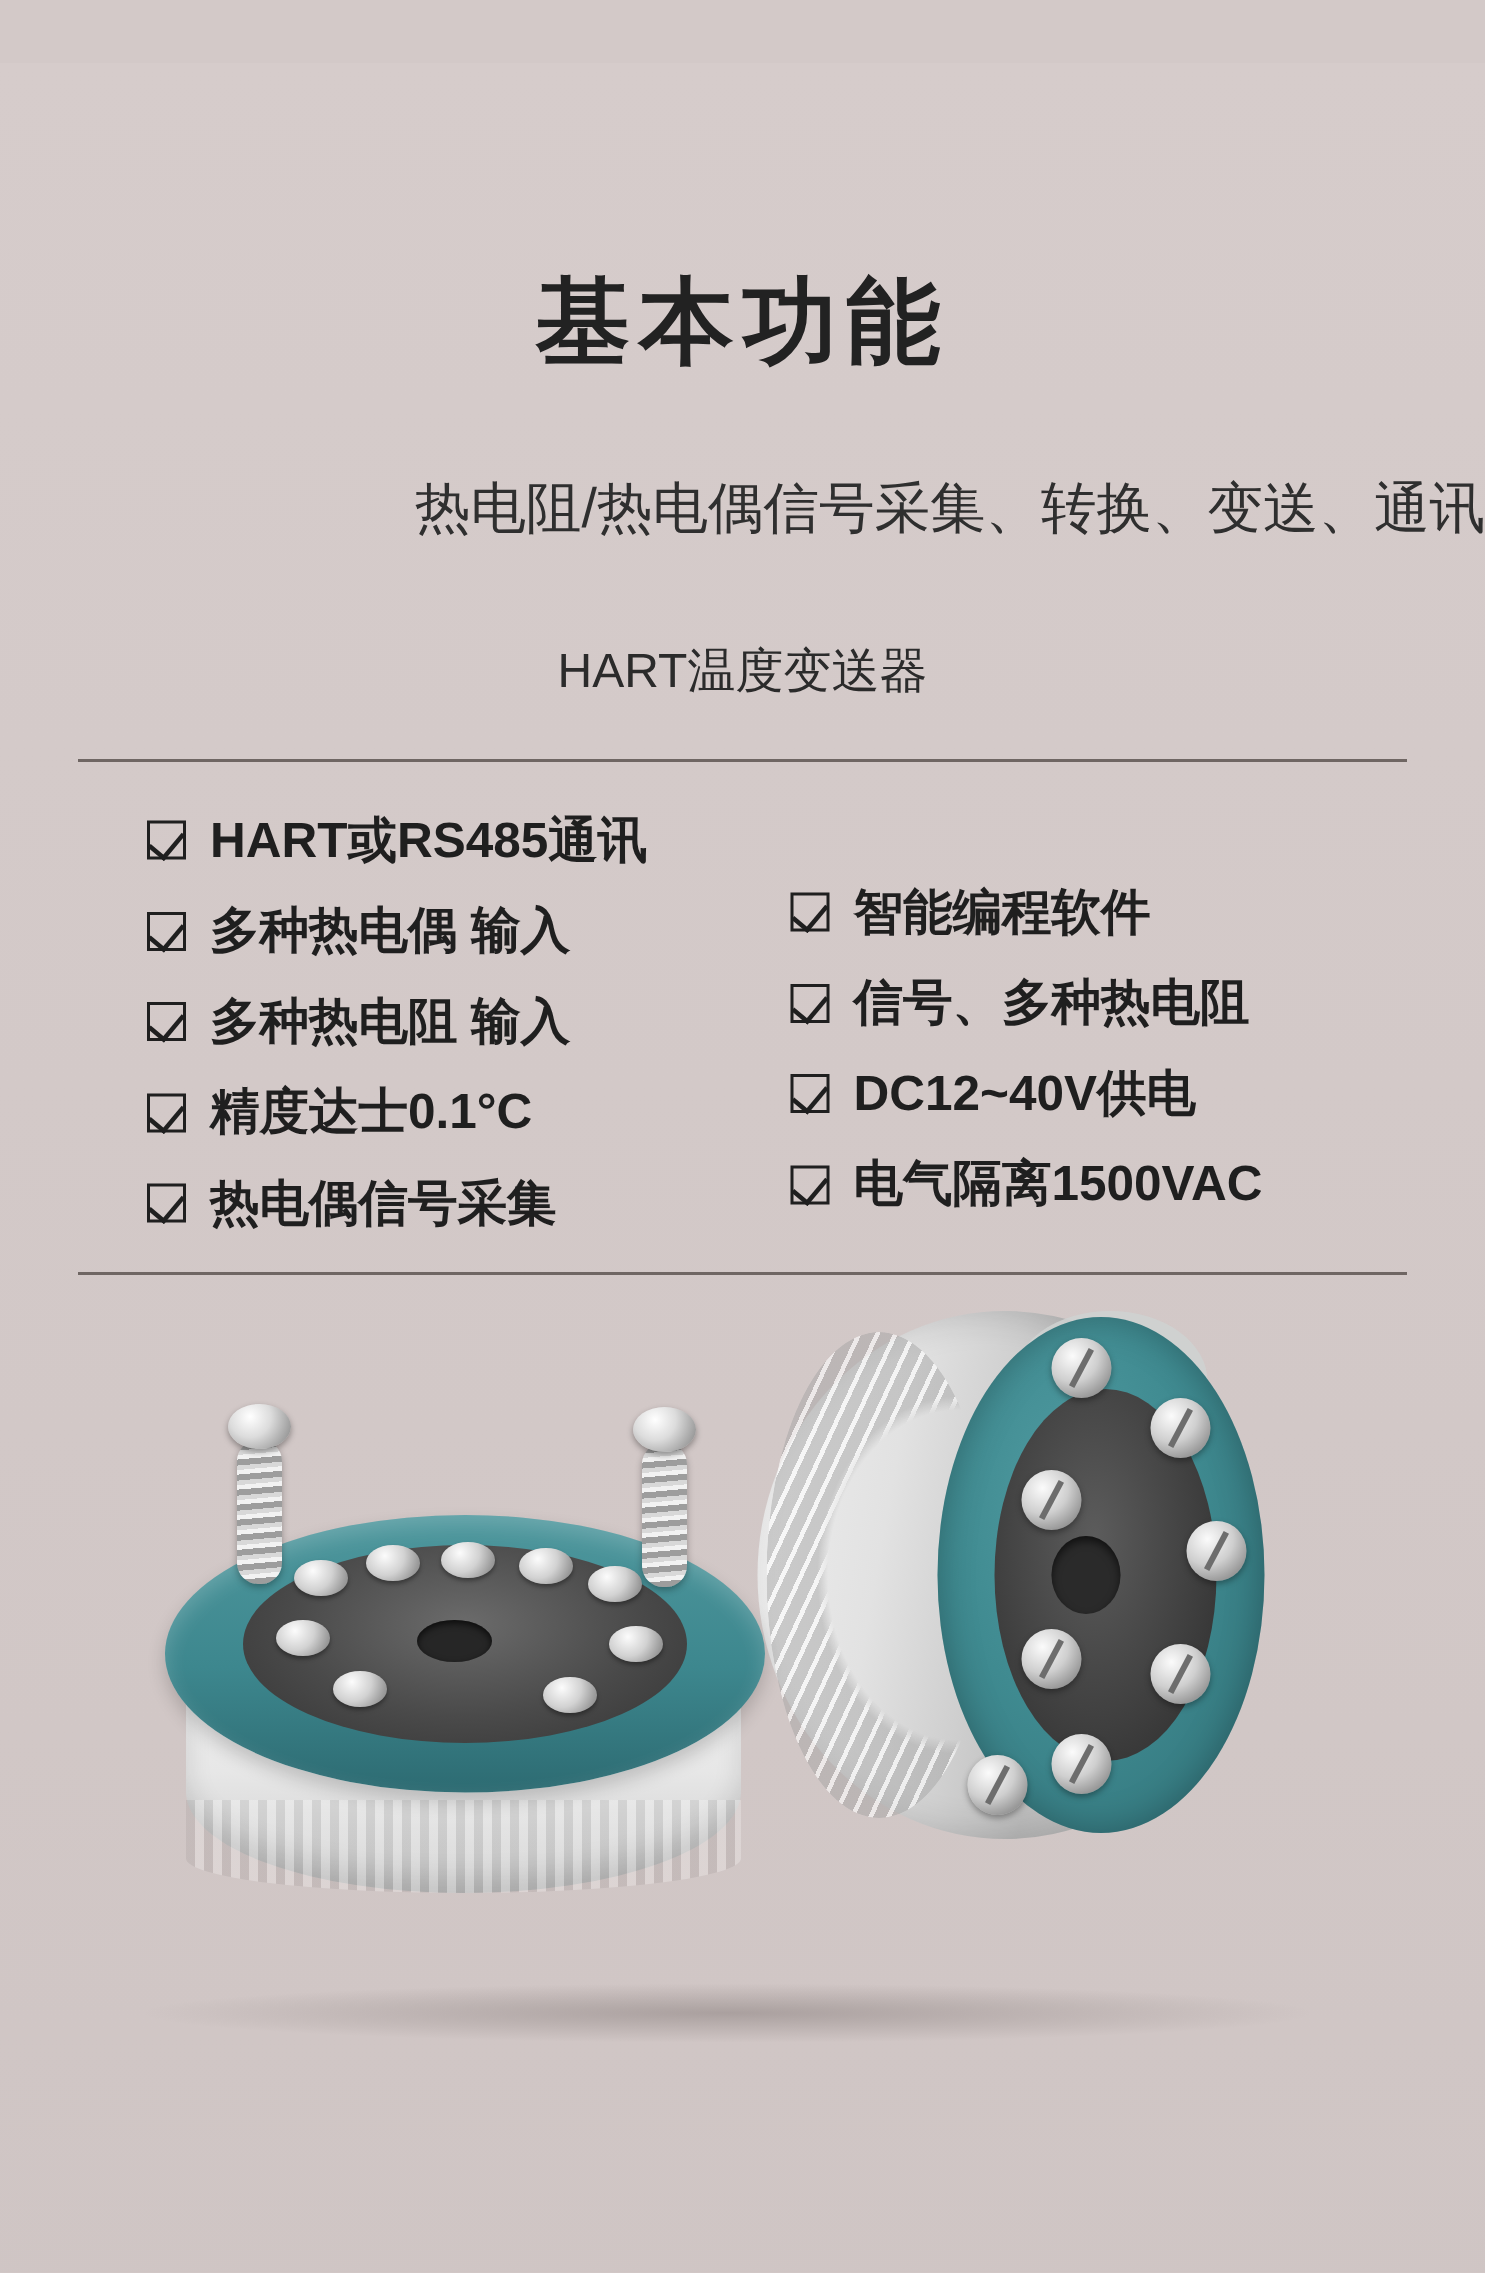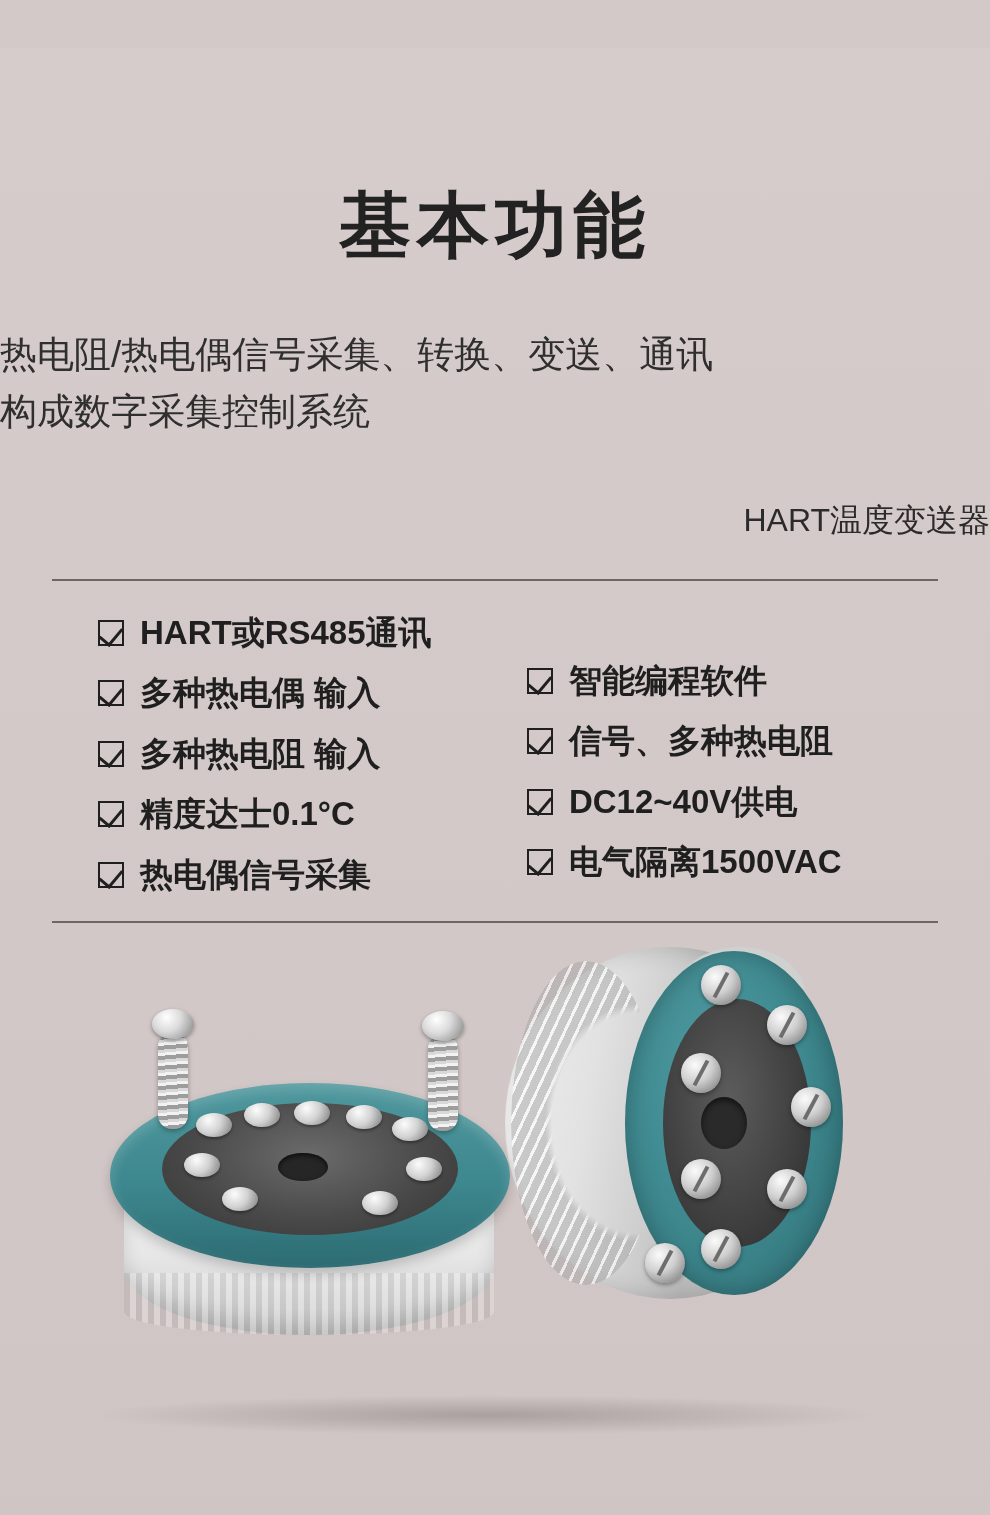--- a/index.html
+++ b/index.html
@@ -18,40 +18,40 @@
   .page {
     width: 990px;
     height: 1515px;
     position: relative;
     background: linear-gradient(180deg, #d6cccb 0%, #d2c8c7 60%, #cfc5c4 100%);
   }
 
   
   .title {
     text-align: center;
-    font-size: 72px;
+    font-size: 63px;
     font-weight: bold;
     letter-spacing: 6px;
     color: #222;
     padding-top: 140px;
     line-height: 1.05;
   }
   .subtitle {
-    text-align: left;
+    text-align: right;
     font-size: 37px;
     color: #2f2f2f;
     margin-top: 62px;
     line-height: 1.55;
     font-weight: 500;
   }
   .subtitle .line2 {
     display: block;
   }
   .product-name {
-    text-align: right;
+    text-align: center;
     font-size: 32px;
     color: #2b2b2b;
     margin-top: 58px;
     font-weight: 500;
   }
 
   
   .rule {
     height: 2px;
     background: #6f6663;
@@ -282,21 +282,20 @@
 </style>
 </head>
 <body>
 
 <div class="page">
 
   <h1 class="title">基本功能</h1>
 
   <div class="subtitle">
     <span>热电阻/热电偶信号采集、转换、变送、通讯</span>
-    <span class="line2">构成数字采集控制系统</span>
   </div>
 
   <div class="product-name">HART温度变送器</div>
 
   <div class="rule top"></div>
 
   <div class="features">
     <div class="col left">
       <div class="feature">
         <span class="checkbox"></span>

